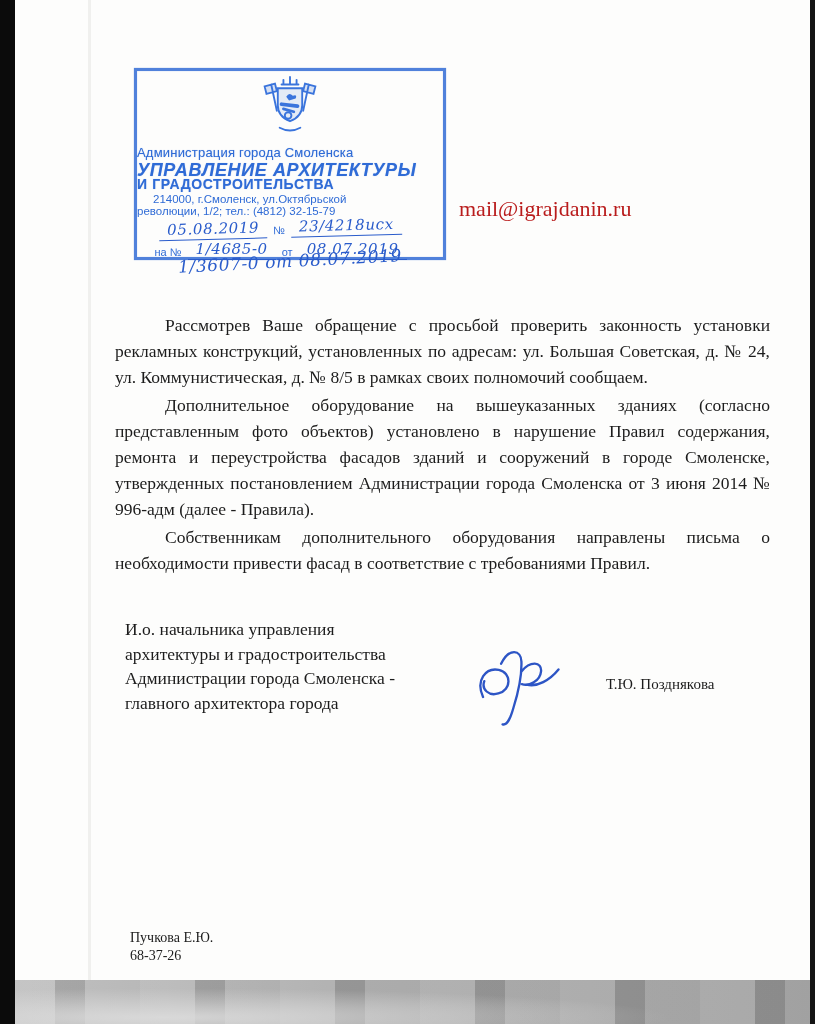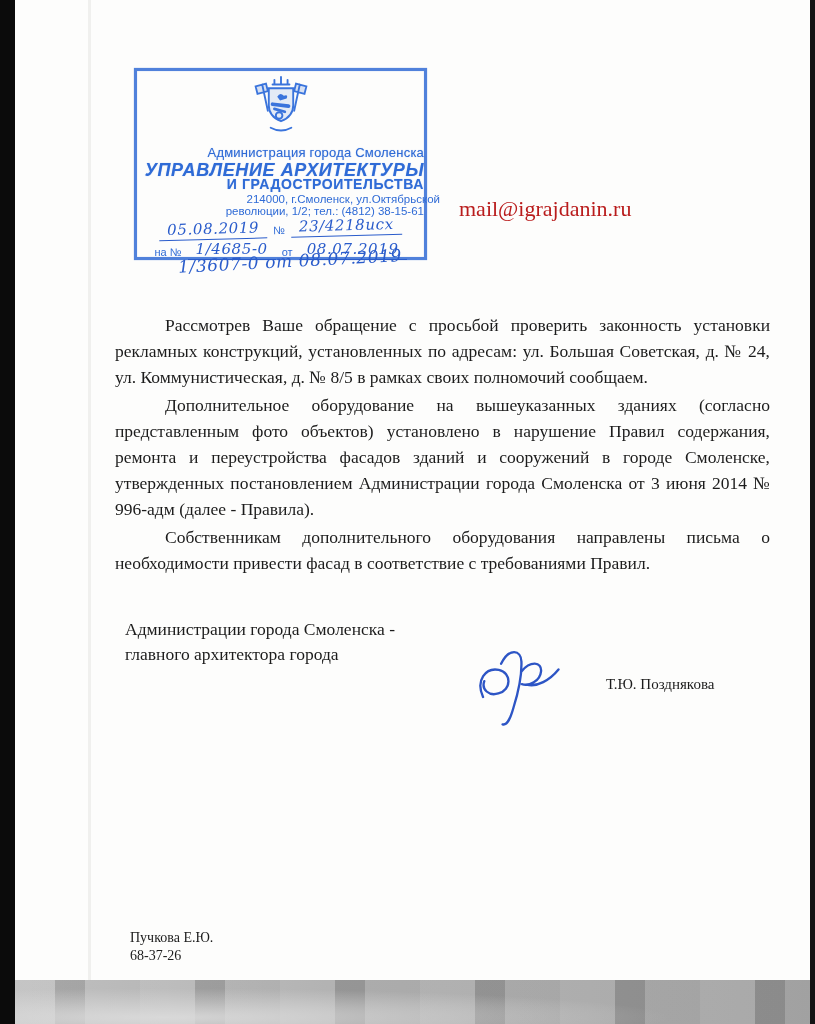--- a/index.html
+++ b/index.html
@@ -16,23 +16,24 @@
     position:absolute;left:0;bottom:0;width:100%;height:44px;z-index:2;
     background:
       radial-gradient(ellipse at 20% 85%, rgba(220,220,220,.9), rgba(220,220,220,0) 55%),
       repeating-linear-gradient(90deg, rgba(255,255,255,.14) 0 55px, rgba(0,0,0,.10) 55px 85px, rgba(255,255,255,.07) 85px 140px),
       linear-gradient(90deg,#bdbdbd, #a7a7a7 40%, #9a9a9a);
   }
   
   .stamp{
     position:absolute;left:134px;top:68px;width:287px;height:186px;
     border:3px solid rgba(56,112,214,.88);
-    color:#2f6bd6;text-align:right;z-index:2;
+    color:#2f6bd6;text-align:left;z-index:2;
     box-shadow:0 0 1px rgba(56,112,214,.6), inset 0 0 1px rgba(56,112,214,.6);
     font-family:"Liberation Sans", sans-serif;
+    padding-left:19px;
   }
   .stamp .emblem{position:absolute;left:50%;top:4px;transform:translateX(-50%);}
   .s-org1{position:absolute;left:0;top:74px;width:100%;font-size:13px;letter-spacing:.2px;text-shadow:0 0 1px rgba(56,112,214,.45);}
   .s-org2{position:absolute;left:0;top:89px;width:100%;font-size:18px;font-weight:bold;letter-spacing:.6px;text-shadow:0 0 1px rgba(56,112,214,.45);font-style:italic;}
   .s-org3{position:absolute;left:0;top:105px;width:100%;font-size:14px;font-weight:bold;letter-spacing:.6px;text-shadow:0 0 1px rgba(56,112,214,.45);}
   .s-addr1{position:absolute;left:16px;top:122px;width:100%;font-size:11.5px;}
   .s-addr2{position:absolute;left:0;top:134px;width:100%;font-size:11.5px;}
   .hw{
     font-family:"DejaVu Serif", serif;font-style:italic;
     color:#2a5ccb;letter-spacing:.6px;white-space:nowrap;
@@ -74,21 +75,21 @@
           <path d="M13 10 l6 28 M6 12 l11 -3 2 8 -11 3 z" fill="rgba(78,125,215,0.22)"></path>
           <path d="M53 10 l-6 28 M60 12 l-11 -3 -2 8 11 3 z" fill="rgba(78,125,215,0.22)"></path>
           <path d="M22 56 q11 6 22 0"></path>
         </g>
       </svg>
     </span>
     <div class="s-org1">Администрация города Смоленска</div>
     <div class="s-org2">УПРАВЛЕНИЕ АРХИТЕКТУРЫ</div>
     <div class="s-org3">И ГРАДОСТРОИТЕЛЬСТВА</div>
     <div class="s-addr1">214000, г.Смоленск, ул.Октябрьской</div>
-    <div class="s-addr2">революции, 1/2; тел.: (4812) 38-15-61</div>
+    <div class="s-addr2">революции, 1/2; тел.: (4812) 32-15-79</div>
     <div class="hw-row1">
       <span class="hw">05.08.2019</span>
       <span class="printed-label">№</span>
       <span class="hw">23/4218исх</span>
     </div>
     <div class="hw-row2">
       <span class="printed-label">на №</span>
       <span class="hw">1/4685-0</span>
       <span class="printed-label">от</span>
       <span class="hw">08.07.2019</span>
@@ -98,20 +99,22 @@
 
   <div class="email">mail@igrajdanin.ru</div>
 
   <div class="body-text">
     <p>Рассмотрев Ваше обращение с просьбой проверить законность установки рекламных конструкций, установленных по адресам: ул. Большая Советская, д. № 24, ул. Коммунистическая, д. № 8/5 в рамках своих полномочий сообщаем.</p>
     <p>Дополнительное оборудование на вышеуказанных зданиях (согласно представленным фото объектов) установлено в нарушение Правил содержания, ремонта и переустройства фасадов зданий и сооружений в городе Смоленске, утвержденных постановлением Администрации города Смоленска от 3 июня 2014 № 996-адм (далее - Правила).</p>
     <p>Собственникам дополнительного оборудования направлены письма о необходимости привести фасад в соответствие с требованиями Правил.</p>
   </div>
 
   <div class="signoff-pos">
+    <div>И.о. начальника управления</div>
+    <div>архитектуры и градостроительства</div>
     <div>Администрации города Смоленска -</div>
     <div>главного архитектора города</div>
   </div>
 
   <span class="signature">
     <svg width="112" height="103" viewBox="0 0 115 105" aria-hidden="true">
       <path d="M14 66 C8 48 20 36 33 40 C46 44 44 62 30 64 C20 66 13 58 17 50
                M36 34 C46 18 58 22 57 34 C56 48 50 66 44 80 C40 90 36 98 31 96
                M56 44 C66 34 78 36 76 46 C74 56 62 60 55 57
                M60 58 C70 62 84 56 94 46" stroke="#2d55c5" stroke-width="2.4" fill="none" stroke-linecap="round"></path>

